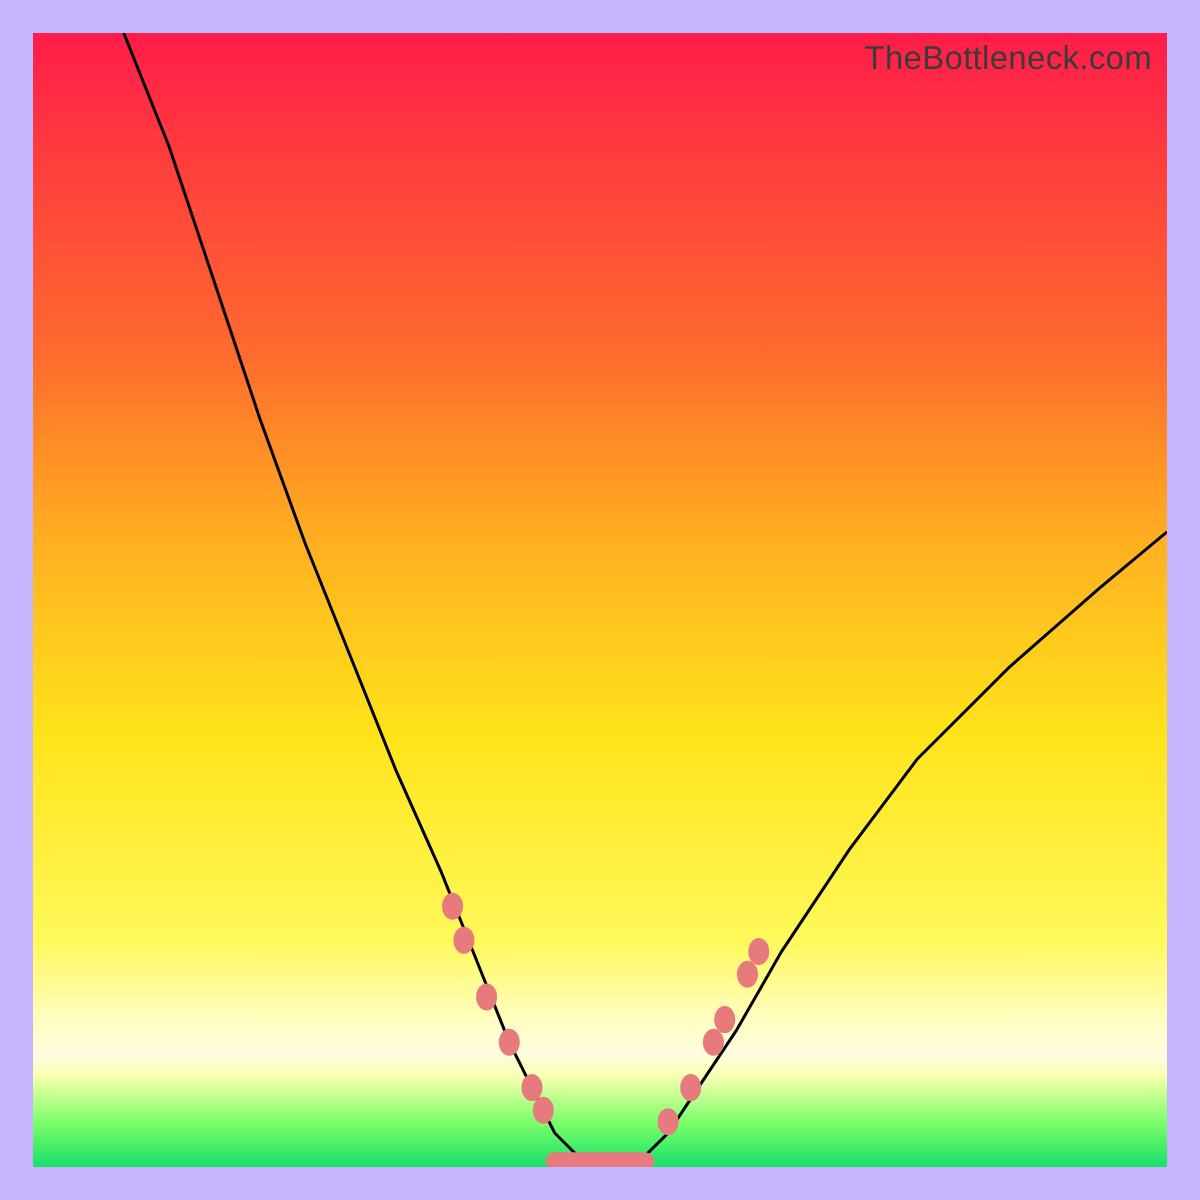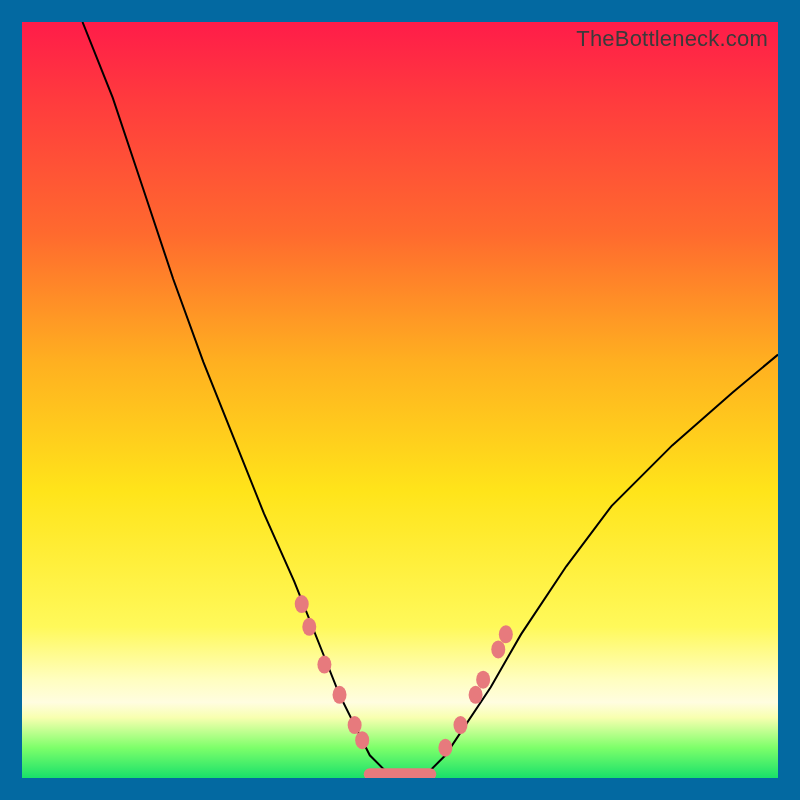--- a/index.html
+++ b/index.html
@@ -10,21 +10,21 @@
     background: #000;
     overflow: hidden;
     font-family: Arial, Helvetica, sans-serif;
   }
   .frame {
     position: absolute;
     left: 0;
     top: 0;
     width: 800px;
     height: 800px;
-    background: #0369a1;
+    background: #c4b5fd;
   }
   .plot {
     position: absolute;
     left: 22px;
     top: 22px;
     width: 756px;
     height: 756px;
     
     background: linear-gradient(
       to bottom,

